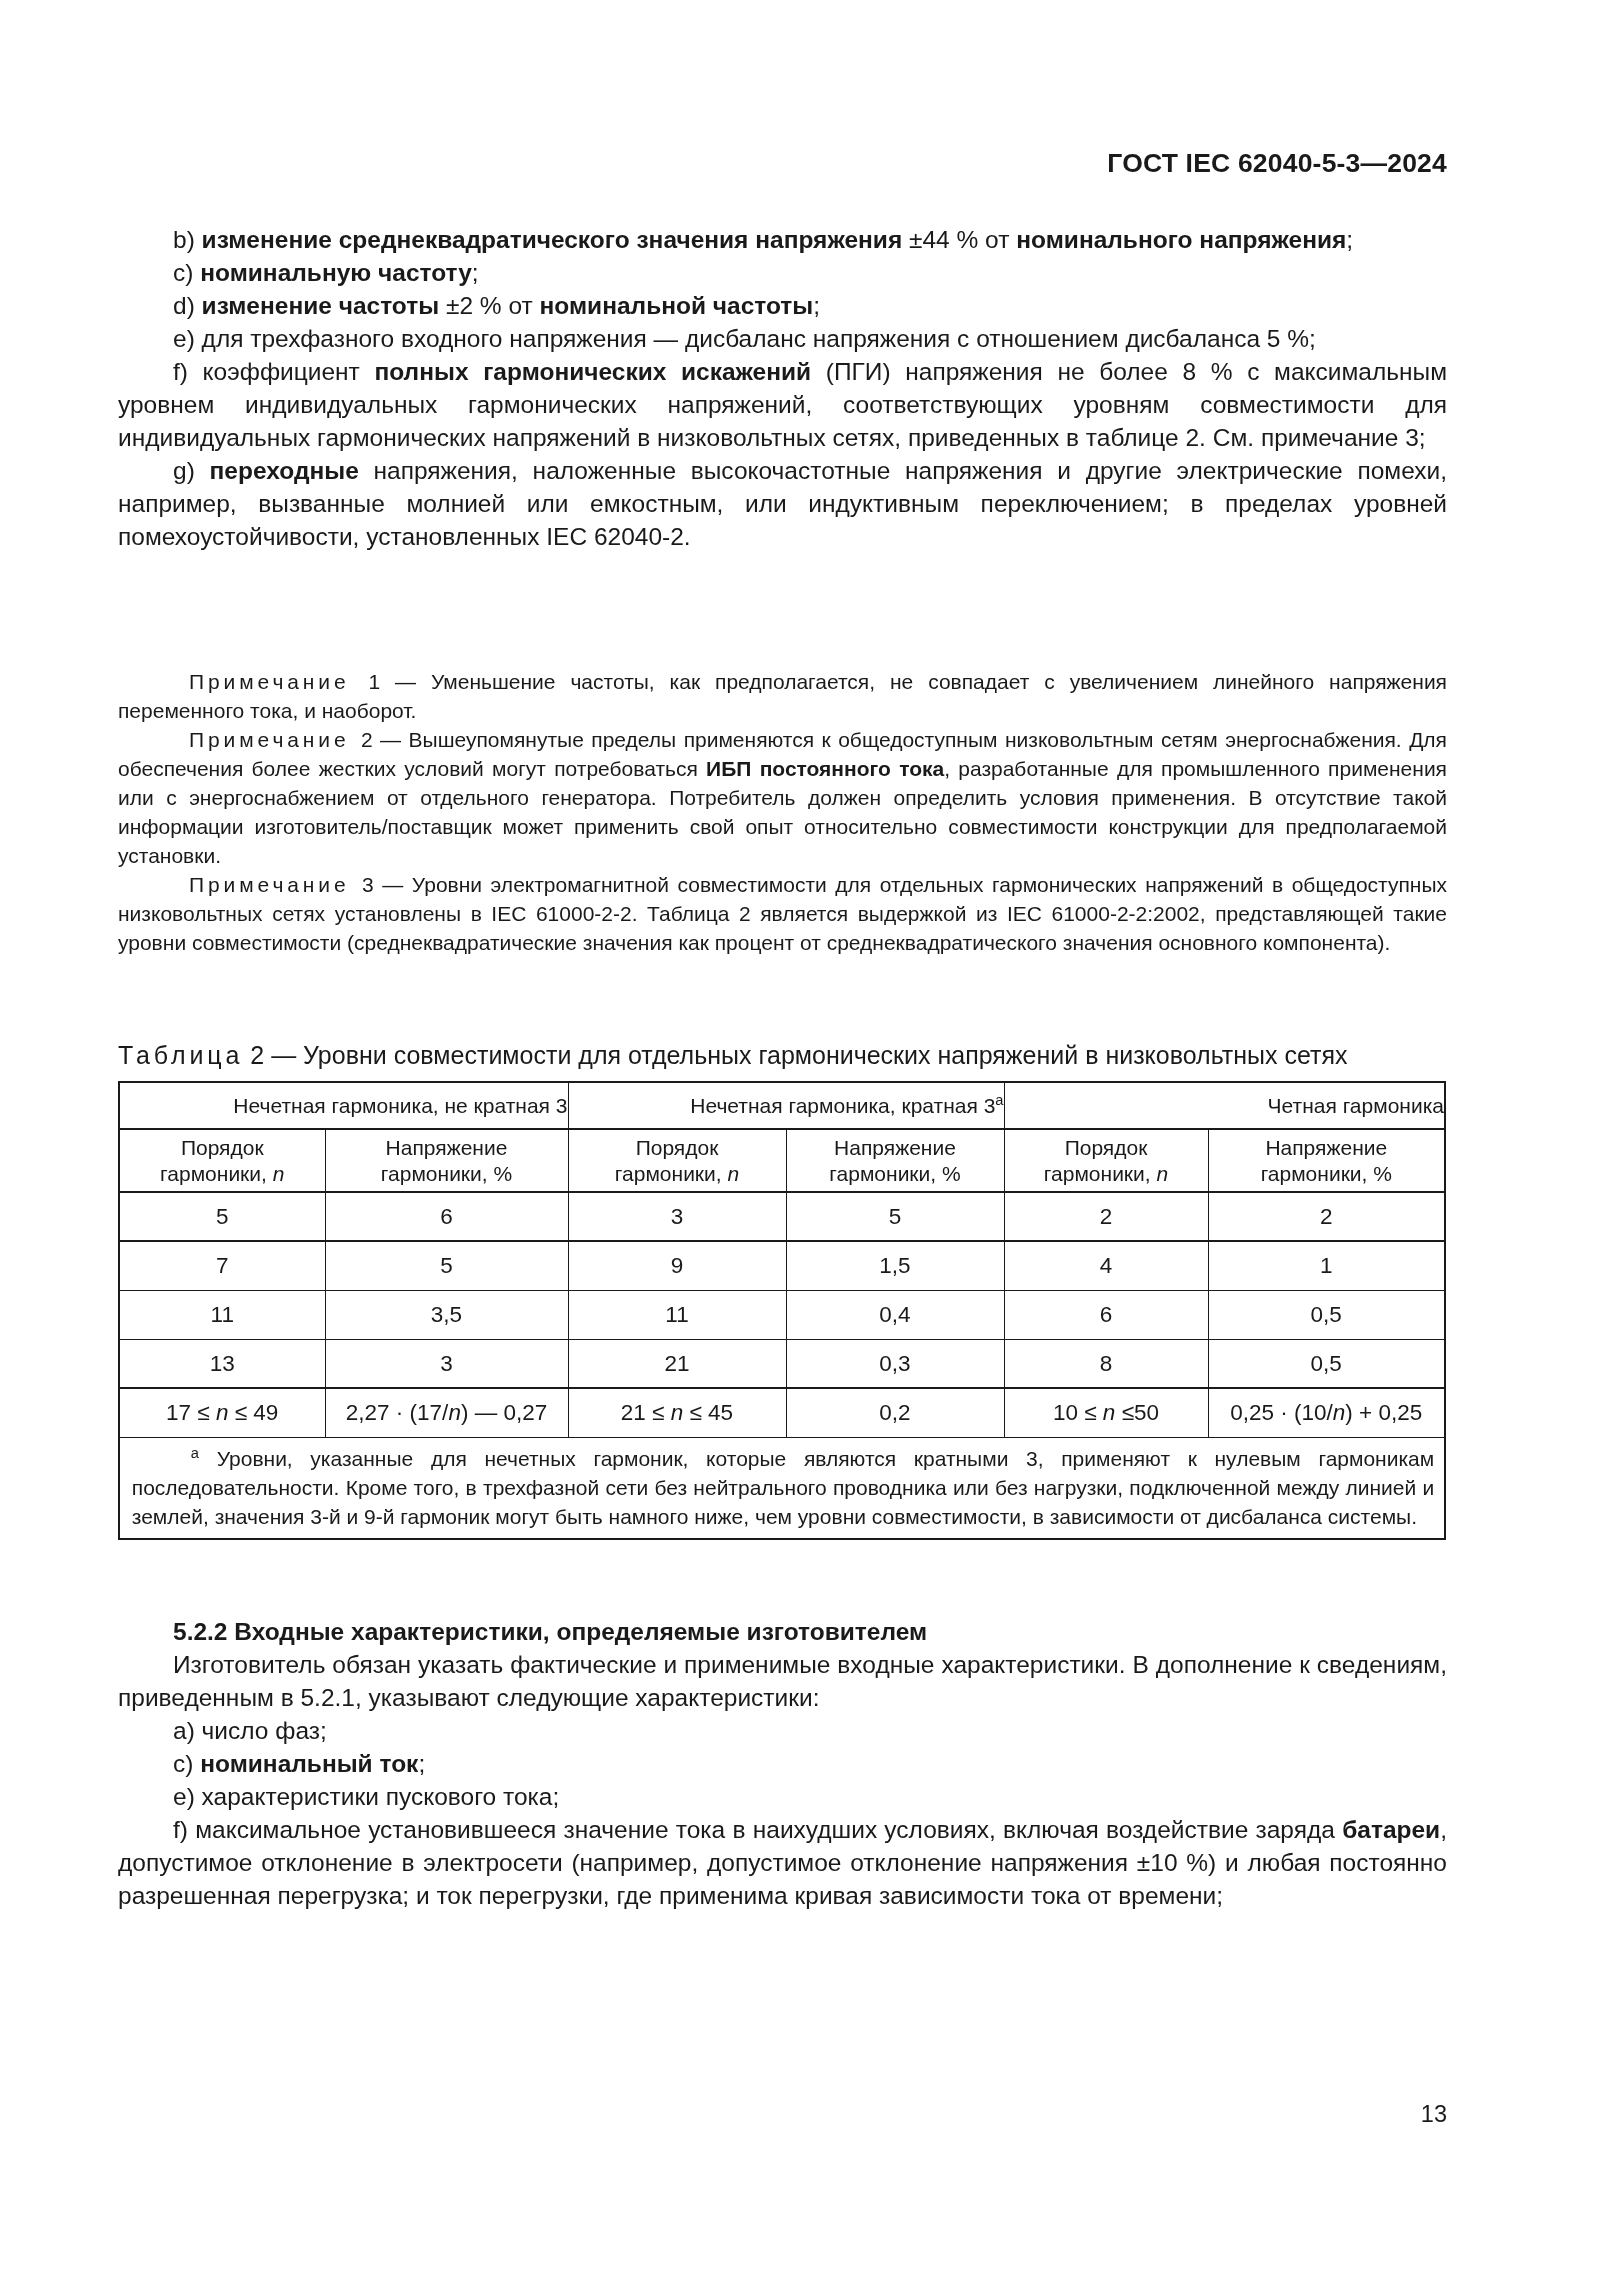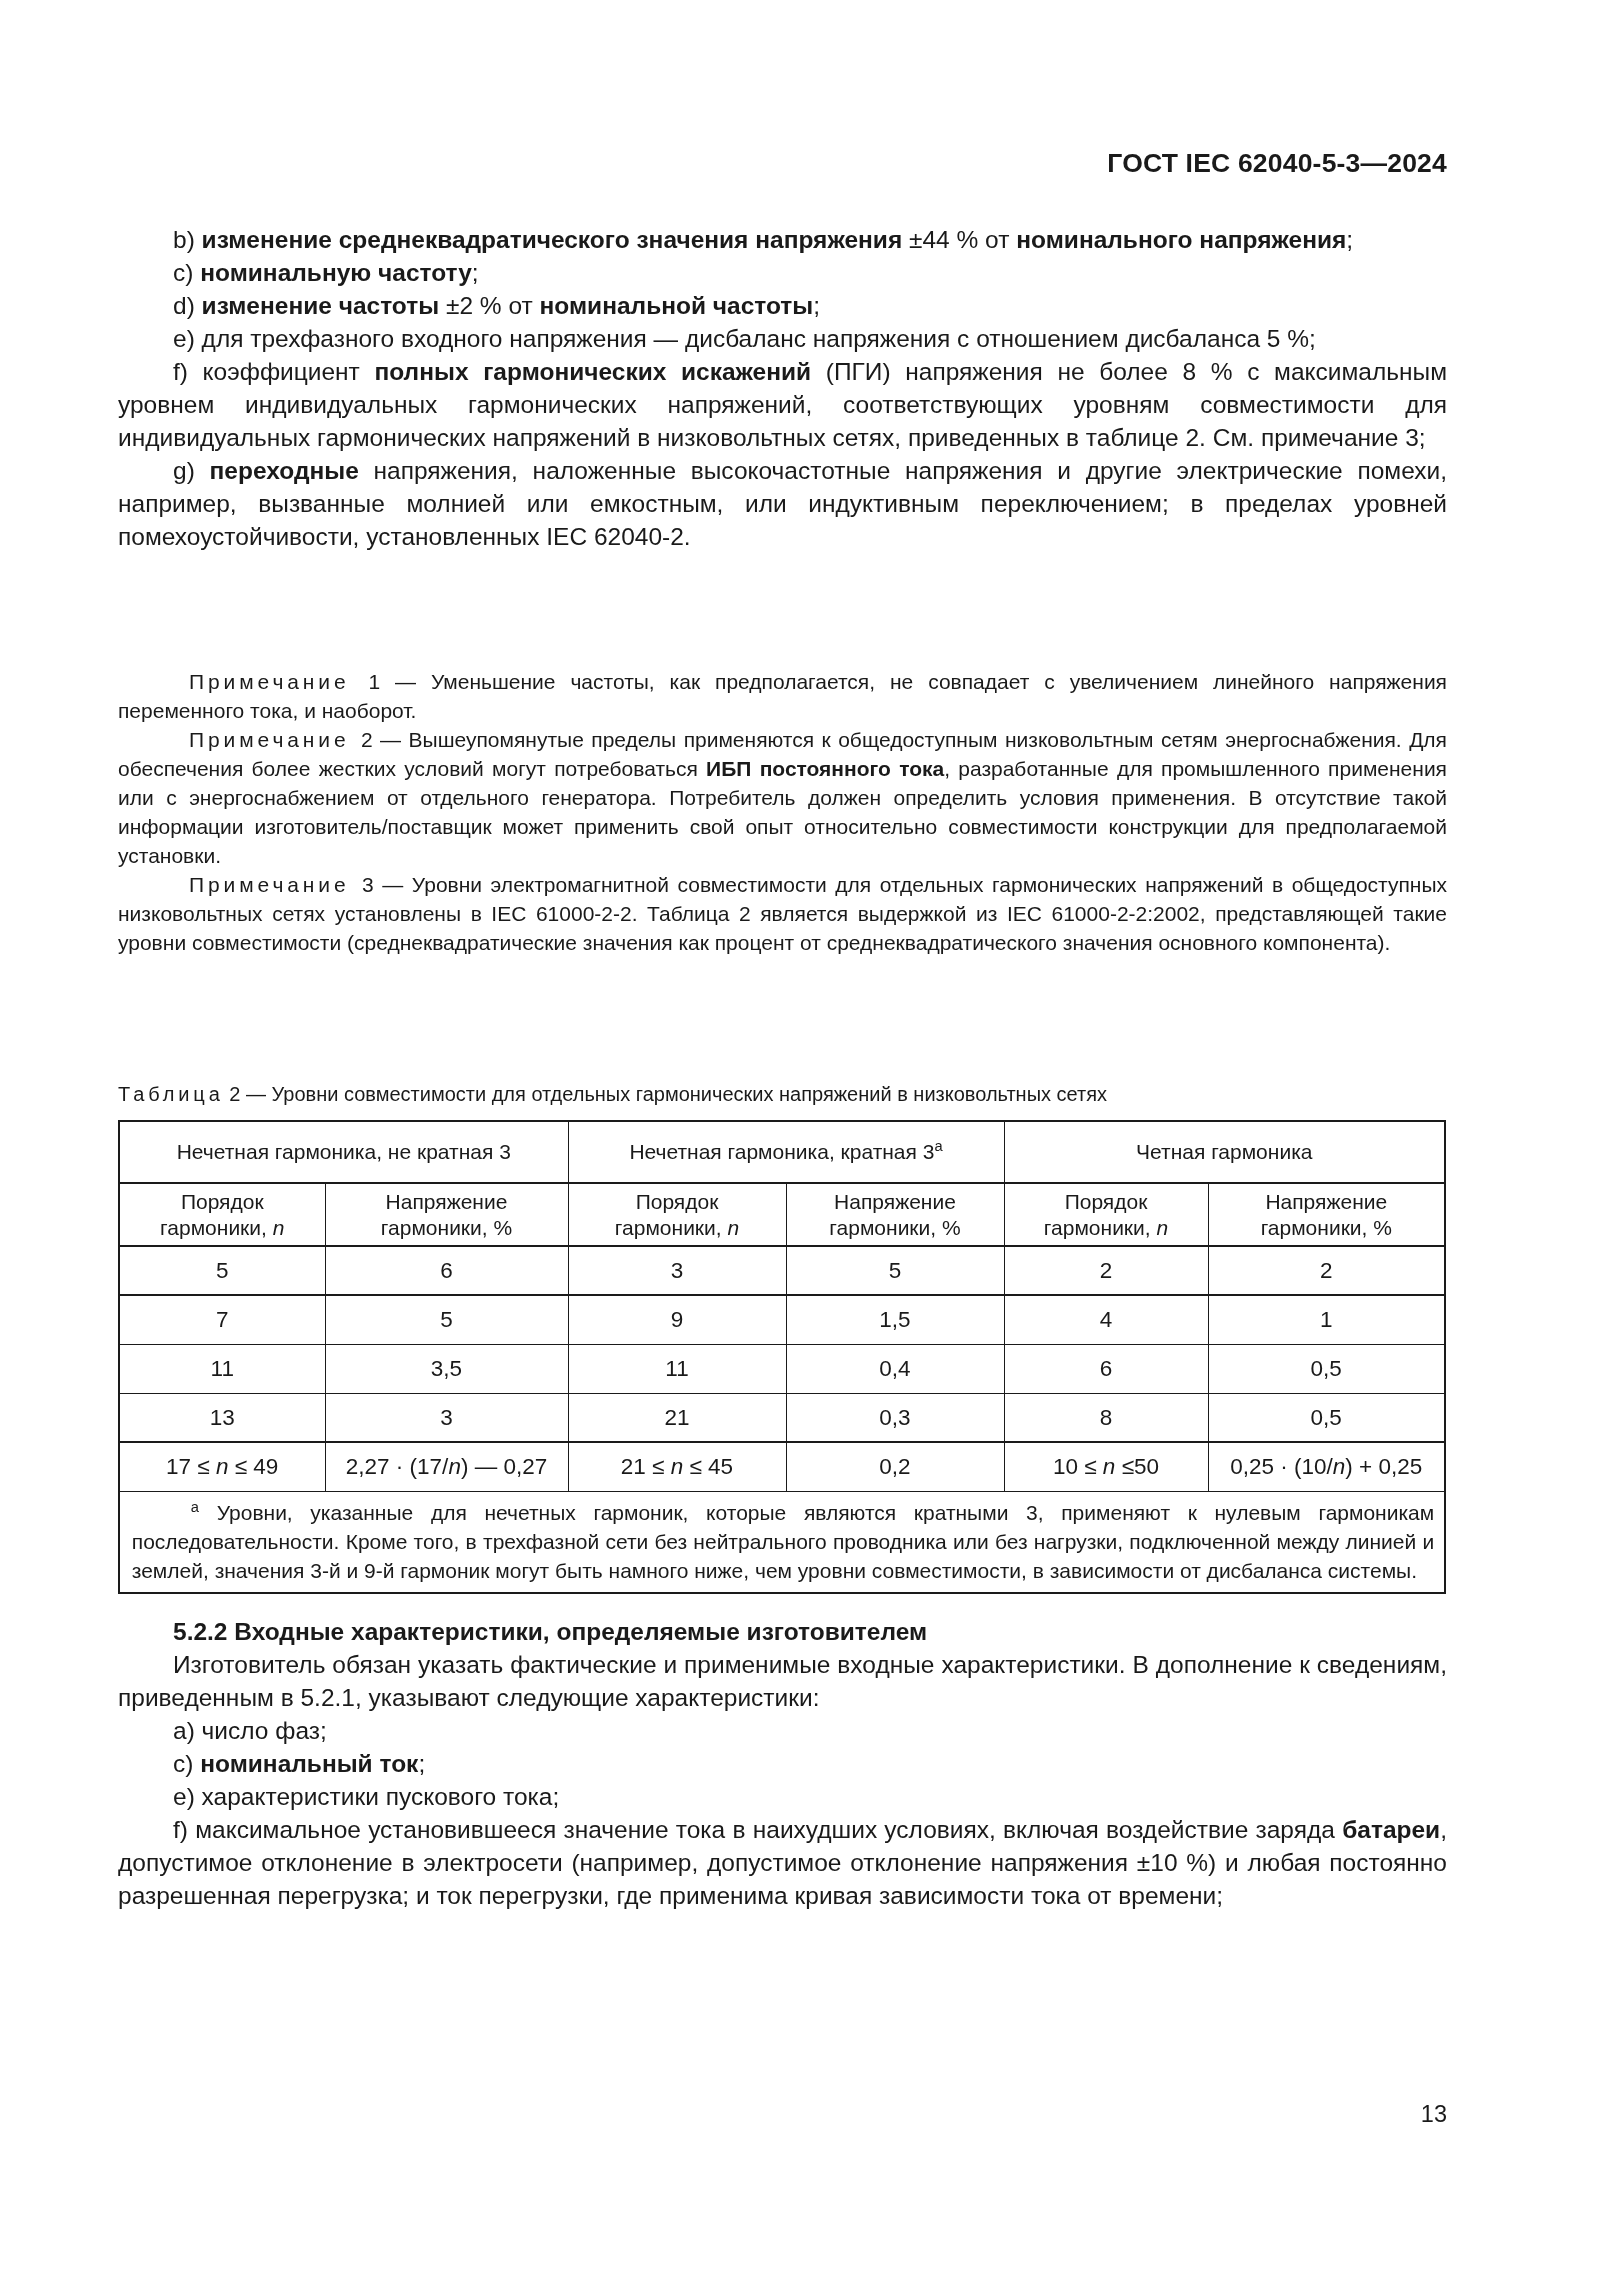--- a/index.html
+++ b/index.html
@@ -13,28 +13,28 @@
   }
   .header {
     position:absolute; right:174px; top:147px;
     font-weight:bold; font-size:26.5px; letter-spacing:0.2px;
   }
   .block { position:absolute; left:118px; width:1329px; }
   p.item { text-indent:55px; text-align:justify; }
   p.note { text-indent:71px; text-align:justify; font-size:21px; line-height:29px; }
   .spaced { letter-spacing:3.9px; }
   b { font-weight:bold; }
-  .caption { font-size:20px; line-height:27.4px;margin-top:39px; }
+  .caption { font-size:25px; line-height:27.4px; }
   table.t2 {
     border-collapse:collapse; width:1325px; table-layout:fixed;
     font-size:21px; line-height:25.5px; text-align:center;
     border:2.5px solid #1a1a1a;
   }
   table.t2 td { border:1.5px solid #1a1a1a; vertical-align:middle; }
-  table.t2 tr.grp td { height:62px; border-bottom:2.9px solid #1a1a1a; }
+  table.t2 tr.grp td { height:47px; border-bottom:2.9px solid #1a1a1a;text-align:right; }
   table.t2 tr.sub td { height:63px; border-bottom:2.9px solid #1a1a1a; }
   table.t2 tr.row td { height:49px; font-size:22.5px; }
   table.t2 tr.row.thick td { border-bottom:2.9px solid #1a1a1a; }
   table.t2 td.foot { text-align:justify; padding:5.9px 9.8px 7.8px 11.8px; font-size:21px; line-height:29px; text-indent:59px; }
   sup { font-size:14.7px; vertical-align:super; line-height:0; }
   .num { position:absolute; right:174px; top:2098px; font-size:23.5px; }
   i { font-style:italic; }
 </style>
 </head>
 <body>

